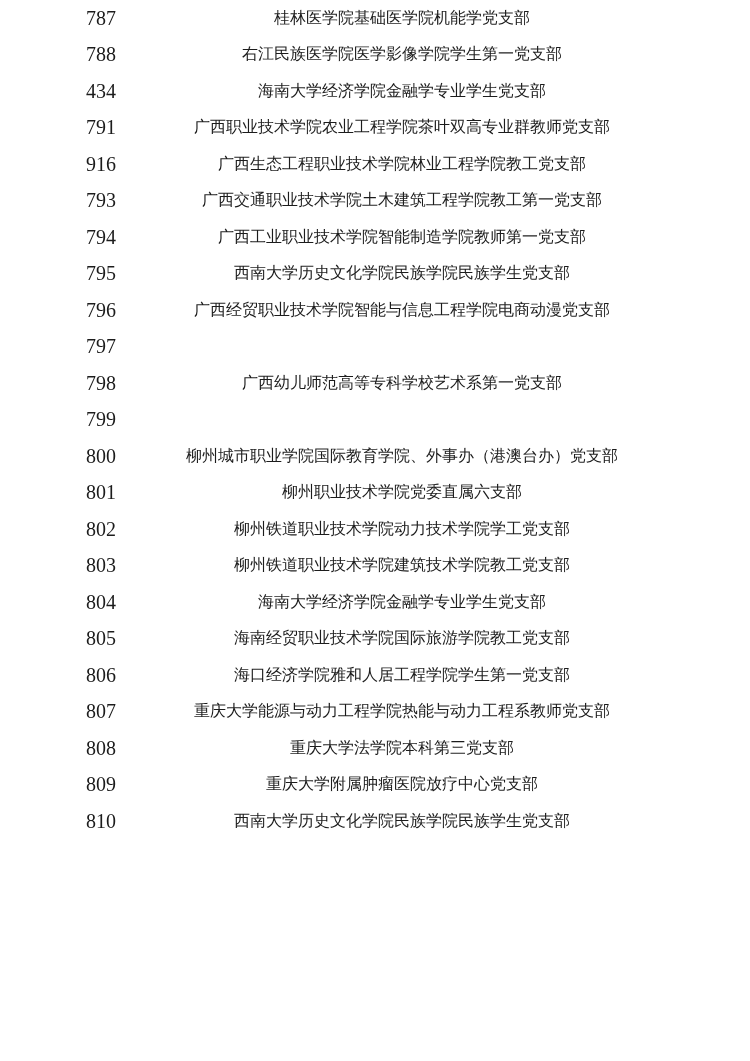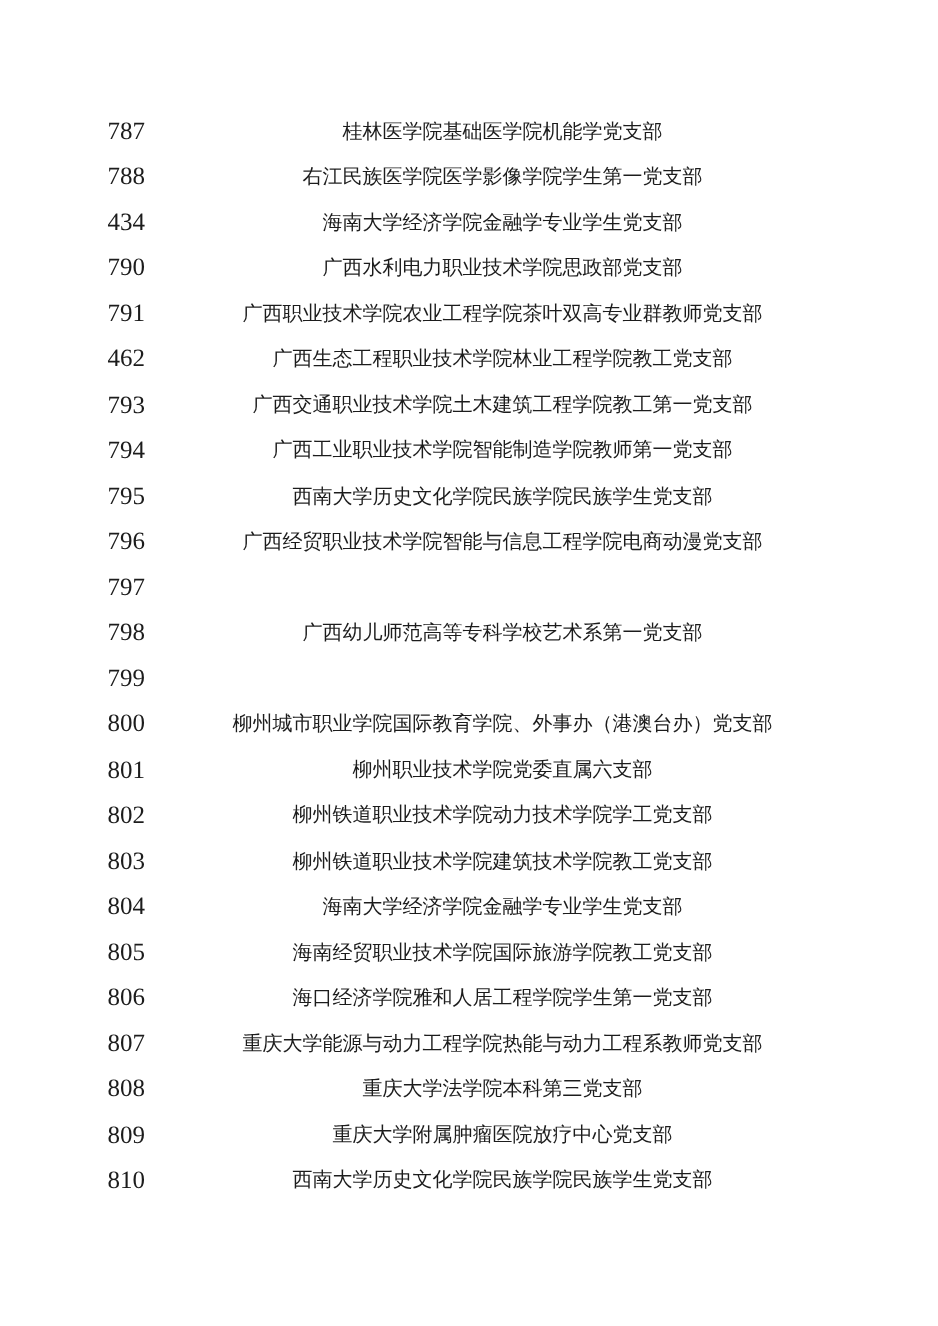--- a/index.html
+++ b/index.html
@@ -10,21 +10,20 @@
     width: 750px;
     height: 1061px;
     overflow: hidden;
     font-family: "Liberation Sans", sans-serif;
     color: #1c1c1c;
   }
   .page {
     width: 750px;
     height: 1061px;
     background: #ffffff;
-    padding-top: 87px;
   }
   .row {
     display: flex;
     align-items: center;
     height: 36.5px;
   }
   .cell-no {
     width: 62px;
     margin-left: 70px;
     text-align: center;
@@ -57,32 +56,28 @@
   <div class="row">
     <div class="cell-no">788</div>
     <div class="cell-name">右江民族医学院医学影像学院学生第一党支部</div>
   </div>
 
   <div class="row">
     <div class="cell-no">434</div>
     <div class="cell-name">海南大学经济学院金融学专业学生党支部</div>
   </div>
 
-  <div class="row">
-    <div class="cell-no">790</div>
-    <div class="cell-name">广西水利电力职业技术学院思政部党支部</div>
-  </div>
 
   <div class="row">
     <div class="cell-no">791</div>
     <div class="cell-name">广西职业技术学院农业工程学院茶叶双高专业群教师党支部</div>
   </div>
 
   <div class="row">
-    <div class="cell-no">462</div>
+    <div class="cell-no">916</div>
     <div class="cell-name">广西生态工程职业技术学院林业工程学院教工党支部</div>
   </div>
 
   <div class="row">
     <div class="cell-no">793</div>
     <div class="cell-name">广西交通职业技术学院土木建筑工程学院教工第一党支部</div>
   </div>
 
   <div class="row">
     <div class="cell-no">794</div>

